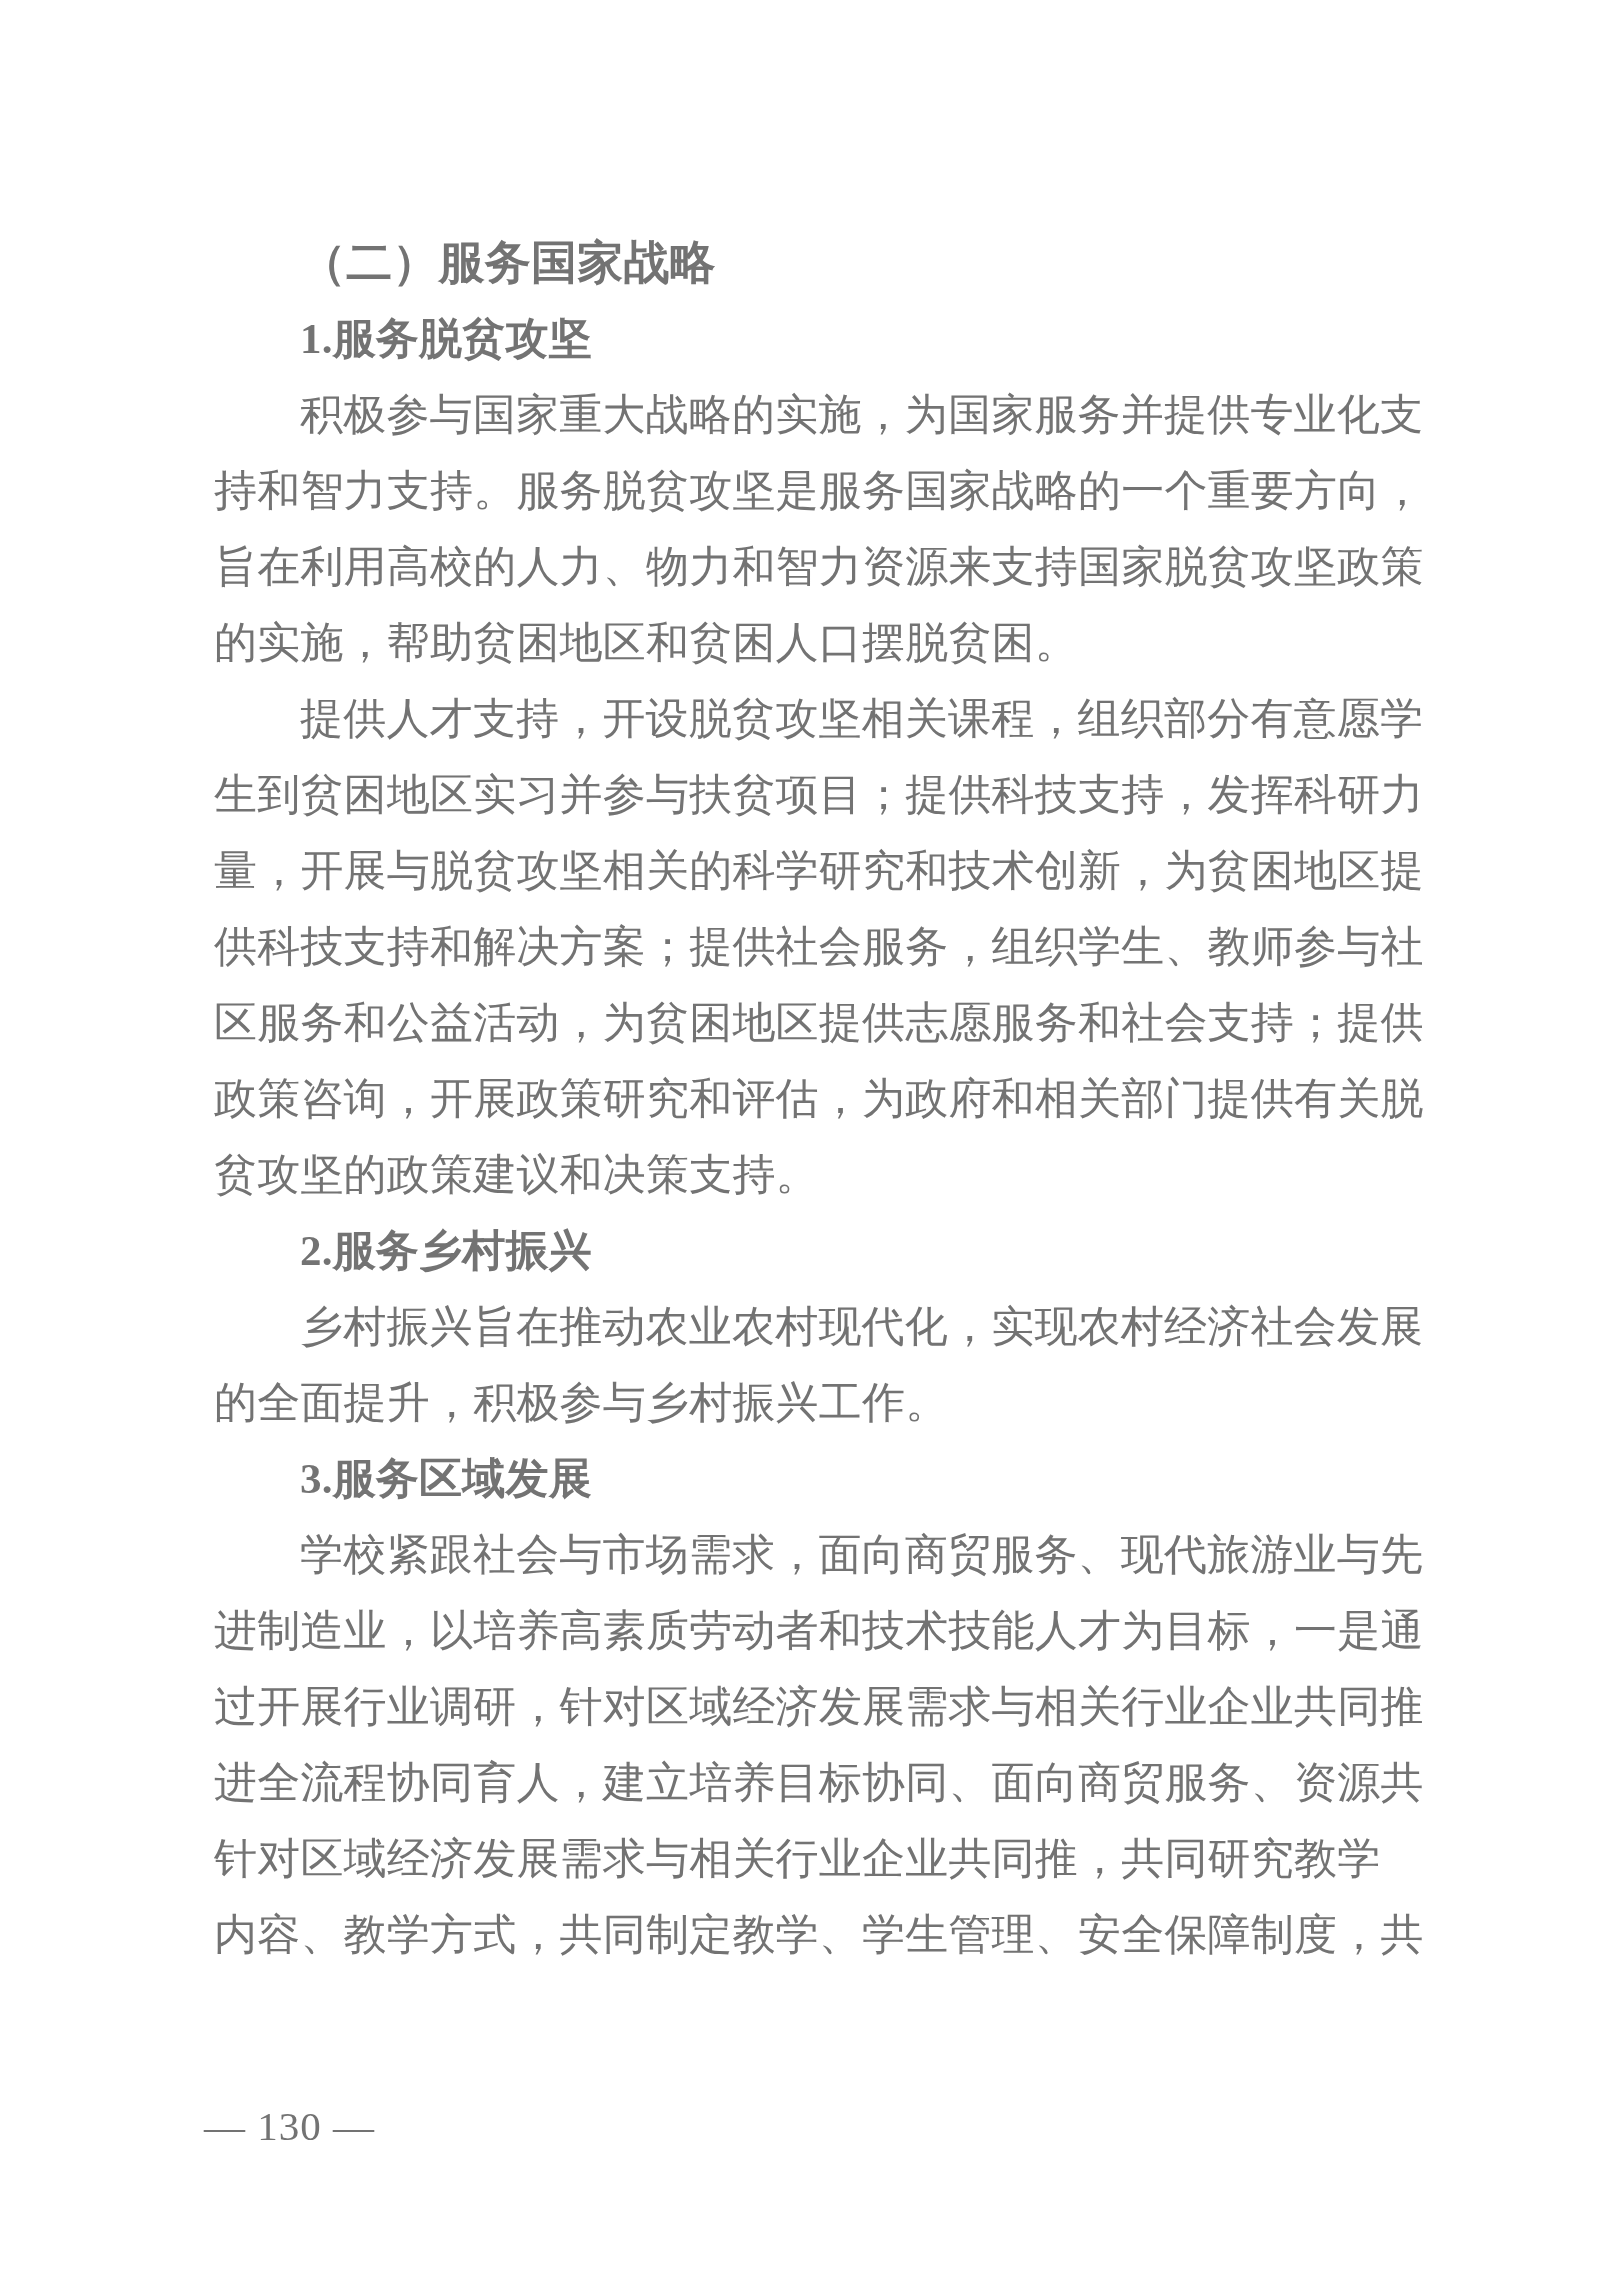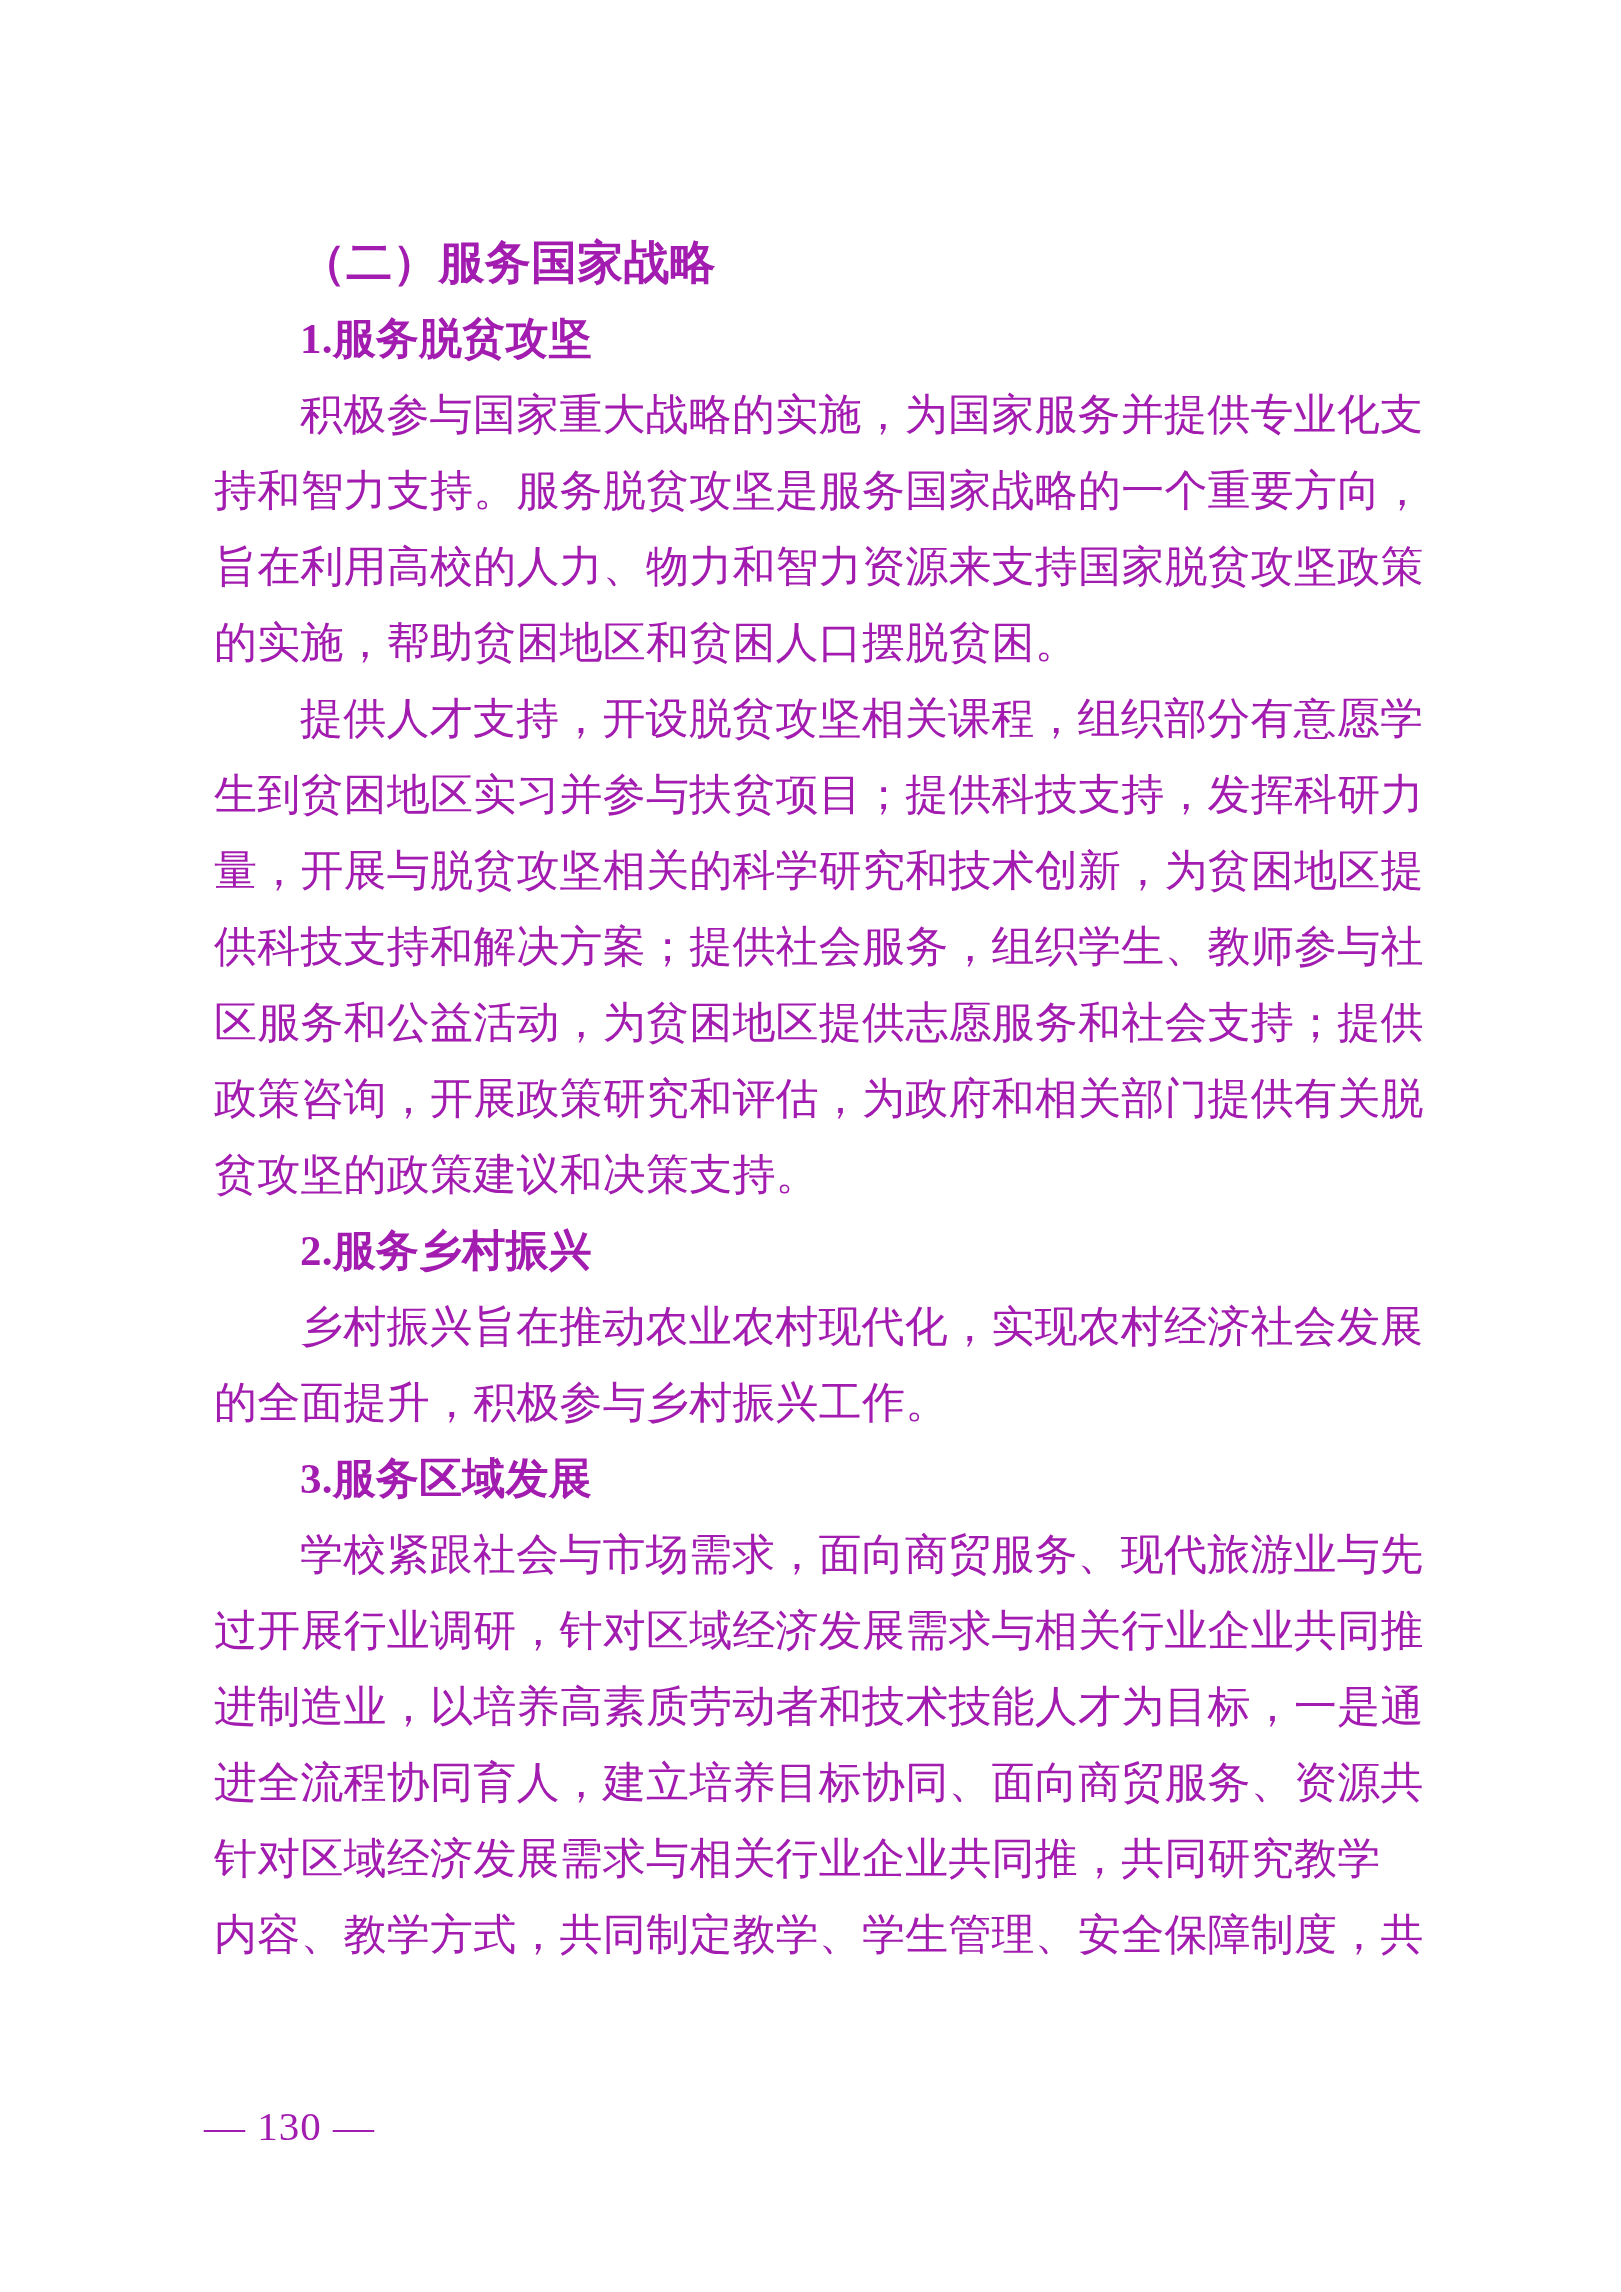--- a/index.html
+++ b/index.html
@@ -5,21 +5,21 @@
   html, body {
     margin: 0;
     padding: 0;
     background: #ffffff;
   }
   .page {
     position: relative;
     width: 1621px;
     height: 2293px;
     background: #ffffff;
-    color: #a21caf;
+    color: #737373;
     font-family: "Liberation Serif", "DejaVu Serif", serif;
     overflow: hidden;
   }
   .text-block {
     position: absolute;
     left: 214px;
     top: 225px;
     width: 1215px;
   }
   .line {
@@ -66,21 +66,21 @@
       <div class="line body">量，开展与脱贫攻坚相关的科学研究和技术创新，为贫困地区提</div>
       <div class="line body">供科技支持和解决方案；提供社会服务，组织学生、教师参与社</div>
       <div class="line body">区服务和公益活动，为贫困地区提供志愿服务和社会支持；提供</div>
       <div class="line body">政策咨询，开展政策研究和评估，为政府和相关部门提供有关脱</div>
       <div class="line body">贫攻坚的政策建议和决策支持。</div>
       <div class="line subheading indent">2.服务乡村振兴</div>
       <div class="line body indent">乡村振兴旨在推动农业农村现代化，实现农村经济社会发展</div>
       <div class="line body">的全面提升，积极参与乡村振兴工作。</div>
       <div class="line subheading indent">3.服务区域发展</div>
       <div class="line body indent">学校紧跟社会与市场需求，面向商贸服务、现代旅游业与先</div>
+      <div class="line body">进制造业，以培养高素质劳动者和技术技能人才为目标，一是通</div>
       <div class="line body">过开展行业调研，针对区域经济发展需求与相关行业企业共同推</div>
-      <div class="line body">进制造业，以培养高素质劳动者和技术技能人才为目标，一是通</div>
       <div class="line body">进全流程协同育人，建立培养目标协同、面向商贸服务、资源共</div>
       <div class="line body">针对区域经济发展需求与相关行业企业共同推，共同研究教学</div>
       <div class="line body">内容、教学方式，共同制定教学、学生管理、安全保障制度，共</div>
     </div>
   <div class="footer">— 130 —</div>
 </div>
 
 
 </body></html>

